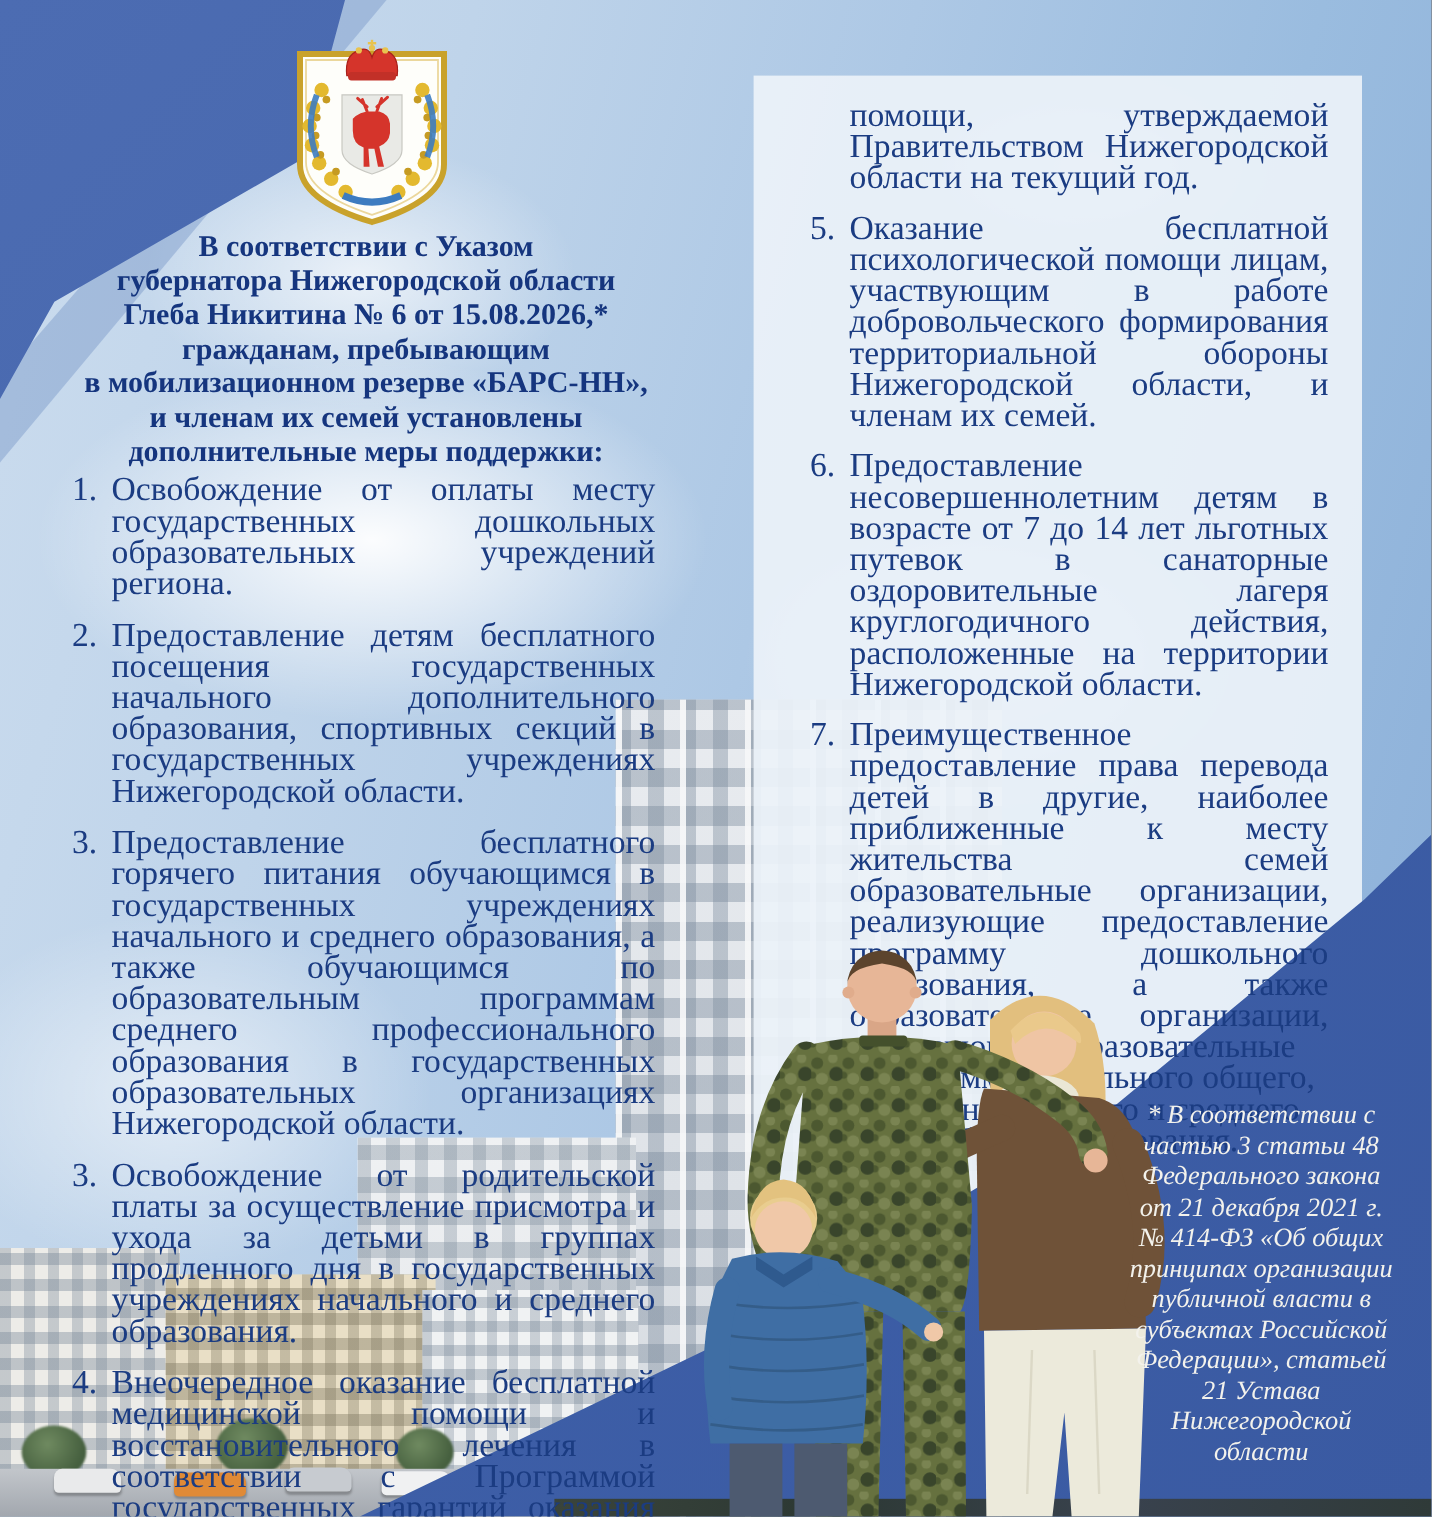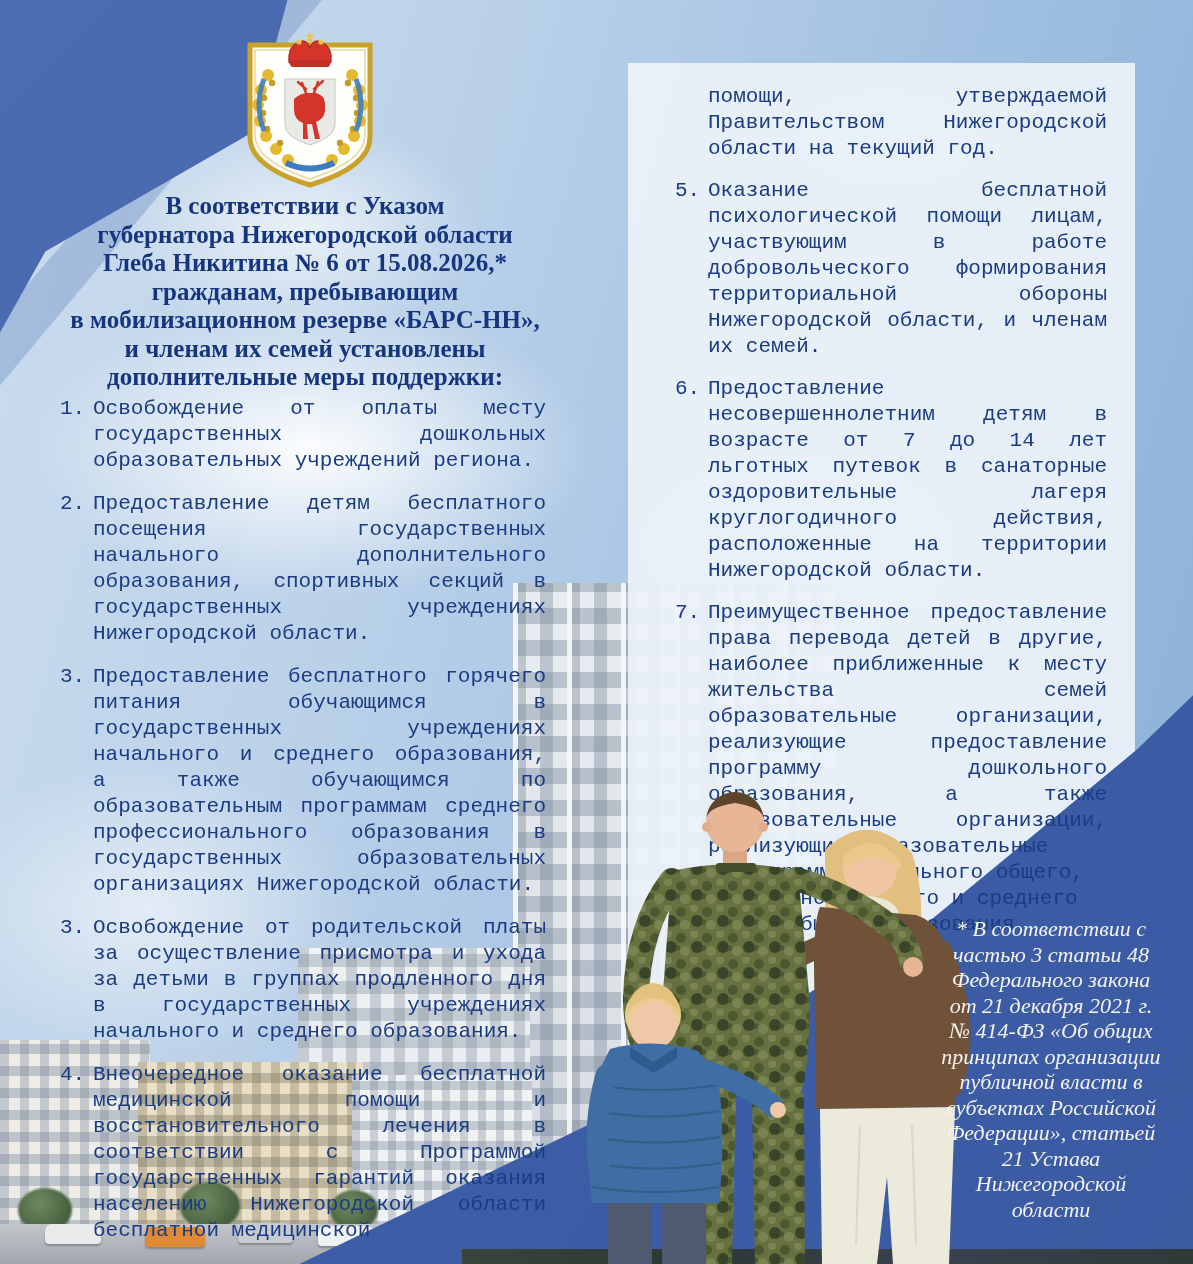--- a/index.html
+++ b/index.html
@@ -49,21 +49,21 @@
   #wedge-bottom{inset:0;clip-path:polygon(100% 55%,100% 100%,25.1% 100%,49.5% 88.9%,78% 72.8%,95.3% 59.3%);
     background:linear-gradient(125deg,#4A6AB1 0%,#3E5FA8 45%,#3A5AA2 100%);}
   #wedge-topleft-soft{inset:0;clip-path:polygon(23% 0,27% 0,0 30.5%,0 25%);background:rgba(120,150,200,.45);}
   #wedge-topleft{inset:0;clip-path:polygon(0 0,24.1% 0,21.1% 10.5%,3.8% 19.9%,0 26.3%);
     background:linear-gradient(135deg,#4C6CB2,#4363AA 70%);}
   
   #title{
     left:50px;top:192px;width:510px;text-align:center;white-space:pre-line;
     font-weight:bold;font-size:25px;line-height:28.5px;color:#15357E;
   }
-  .col{color:#1B3C82;font-size:21px;line-height:26px;font-family:Liberation Mono, monospace;}
+  .col{color:#1B3C82;font-size:28px;line-height:26px;}
   #left-col{left:60px;top:396px;width:486px;}
   #right-col{left:675px;top:84px;width:432px;}
   .item{position:relative;padding-left:33px;text-align:justify;margin-bottom:17px;hyphens:auto;}
   #right-col .item{margin-bottom:16px;}
   .item .num{position:absolute;left:0;top:0;}
   .cont{padding-left:33px;text-align:justify;margin-bottom:16px;hyphens:auto;}
   .tail{text-align:center;padding-left:33px;}
   #footnote{
     left:926px;top:916px;width:250px;text-align:center;white-space:pre-line;
     font-style:italic;font-size:22px;line-height:25.5px;color:#F3F2EC;

